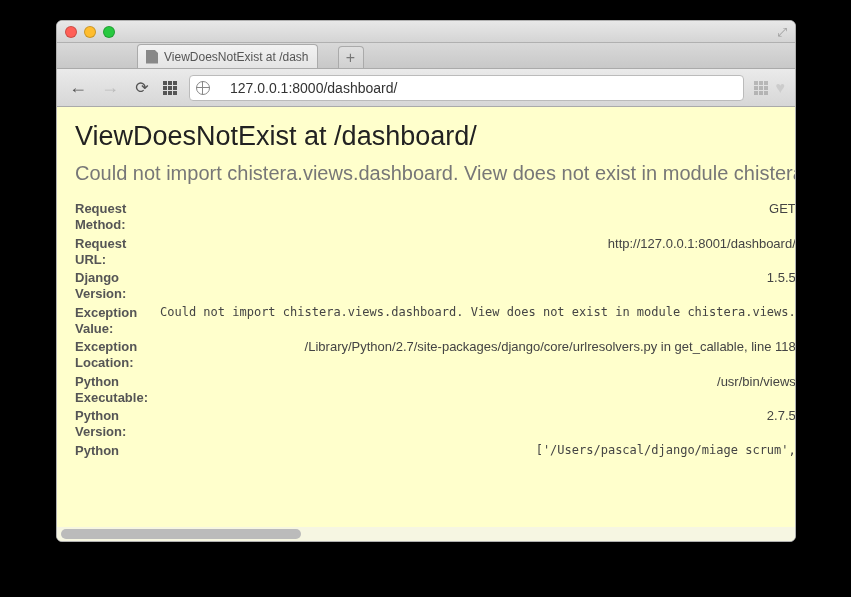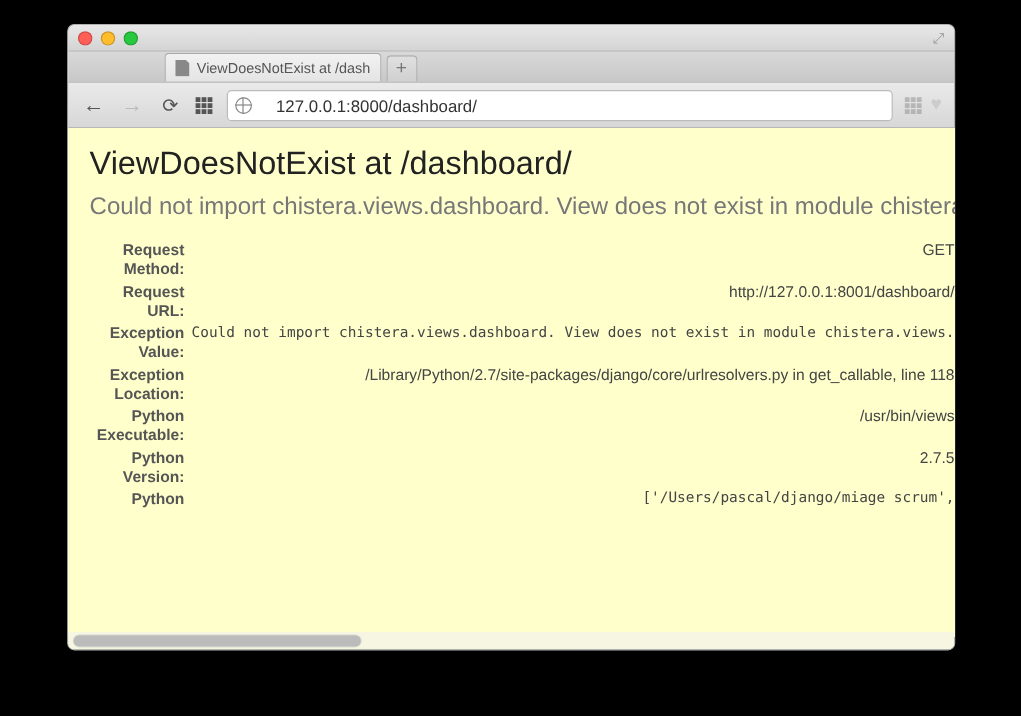--- a/index.html
+++ b/index.html
@@ -46,20 +46,21 @@
     color: #999;
     font-size: 12px;
   }
   .tabbar {
     height: 26px;
     background: linear-gradient(#d9d9d9,#c8c8c8);
     border-bottom: 1px solid #aaa;
     display: flex;
     align-items: flex-end;
     padding-left: 80px;
+    gap: 16px;
   }
   .tab {
     height: 24px;
     background: linear-gradient(#f2f2f2,#e4e4e4);
     border: 1px solid #aaa;
     border-bottom: none;
     border-radius: 4px 4px 0 0;
     padding: 0 8px;
     display: flex;
     align-items: center;
@@ -158,21 +159,21 @@
     font-size: 20px;
     color: #777;
     line-height: 1.3;
     margin-bottom: 14px;
   }
   table.meta {
     border-collapse: collapse;
     font-size: 13px;
   }
   table.meta th {
-    text-align: right;
+    text-align: left;
     vertical-align: top;
     font-weight: bold;
     color: #555;
     padding: 1px 6px 1px 0;
     width: 85px;
     line-height: 1.25;
   }
   table.meta td {
     vertical-align: top;
     color: #444;
@@ -266,20 +267,24 @@
           <tbody>
               <tr>
             <th>Request Method:</th>
             <td>GET</td>
           </tr>
           <tr>
             <th>Request URL:</th>
             <td>http://127.0.0.1:8001/dashboard/</td>
           </tr>
           <tr>
+            <th>Django Version:</th>
+            <td>1.5.5</td>
+          </tr>
+          <tr>
             <th>Exception Value:</th>
             <td class="mono">Could not import chistera.views.dashboard. View does not exist in module chistera.views.</td>
           </tr>
           <tr>
             <th>Exception Location:</th>
             <td>/Library/Python/2.7/site-packages/django/core/urlresolvers.py in get_callable, line 118</td>
           </tr>
           <tr>
             <th>Python Executable:</th>
             <td>/usr/bin/views</td>

